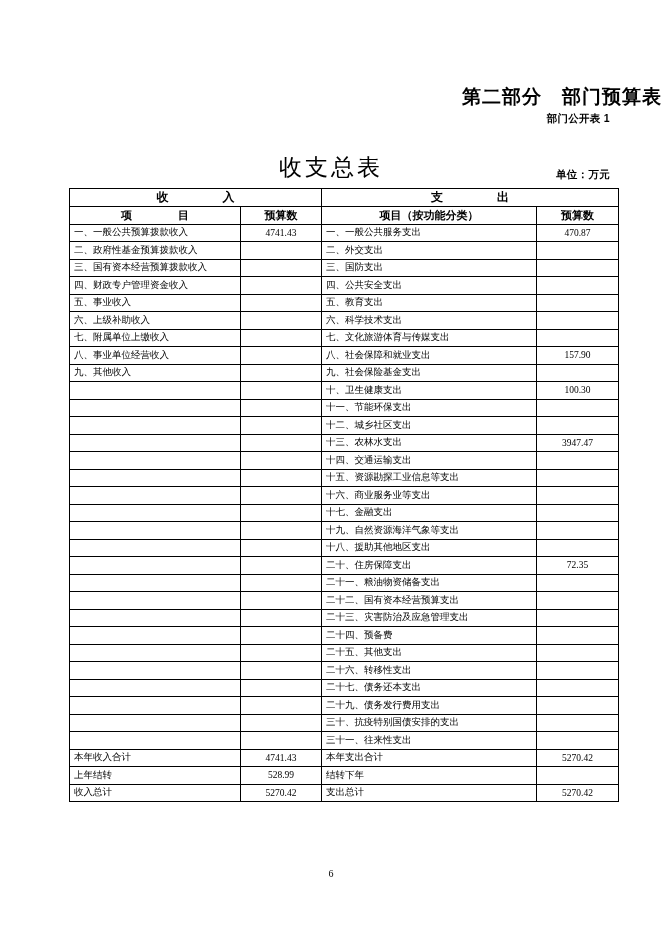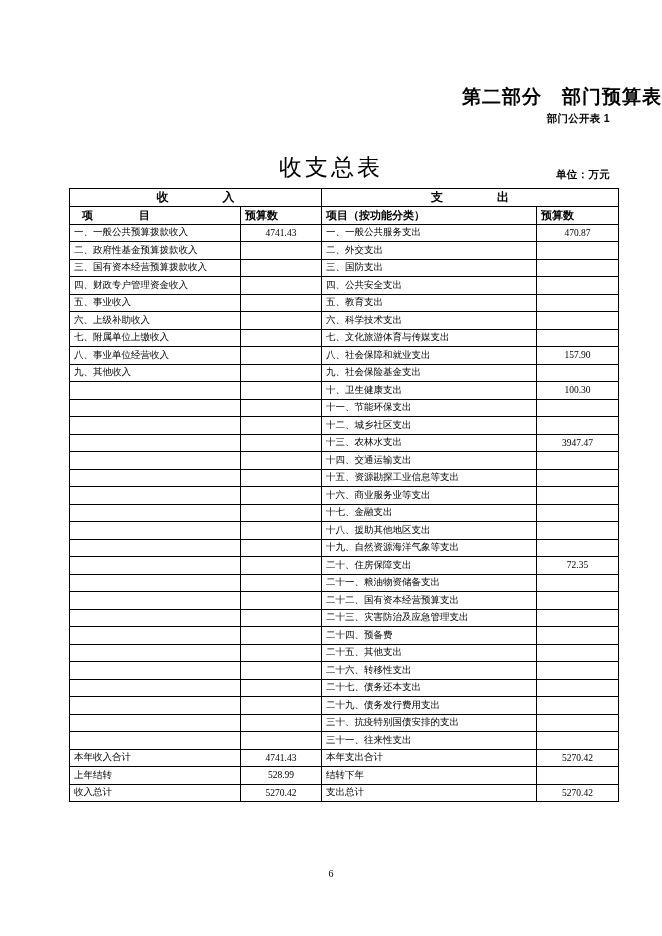--- a/index.html
+++ b/index.html
@@ -98,20 +98,21 @@
   .sec-head {
     text-align: center;
     font-weight: bold;
     font-size: 12px;
     letter-spacing: 10px;
     text-indent: 10px;
     height: 20px;
     font-family: "Liberation Sans", "DejaVu Sans", sans-serif;
   }
   .col-head {
+    text-align: center;
     font-weight: bold;
     font-size: 11px;
     height: 19px;
     font-family: "Liberation Sans", "DejaVu Sans", sans-serif;
   }
   .col-head.spaced {
     letter-spacing: 8px;
     text-indent: 8px;
   }
   .cell-item {
@@ -271,27 +272,27 @@
           </tr>
           <tr>
             <td class="cell-item"></td>
             <td class="cell-num"></td>
             <td class="cell-item">十七、金融支出</td>
             <td class="cell-num"></td>
           </tr>
           <tr>
             <td class="cell-item"></td>
             <td class="cell-num"></td>
+            <td class="cell-item">十九、自然资源海洋气象等支出</td>
+            <td class="cell-num"></td>
+          </tr>
+          <tr>
+            <td class="cell-item"></td>
+            <td class="cell-num"></td>
             <td class="cell-item">十八、援助其他地区支出</td>
-            <td class="cell-num"></td>
-          </tr>
-          <tr>
-            <td class="cell-item"></td>
-            <td class="cell-num"></td>
-            <td class="cell-item">十九、自然资源海洋气象等支出</td>
             <td class="cell-num"></td>
           </tr>
           <tr>
             <td class="cell-item"></td>
             <td class="cell-num"></td>
             <td class="cell-item">二十、住房保障支出</td>
             <td class="cell-num">72.35</td>
           </tr>
           <tr>
             <td class="cell-item"></td>

